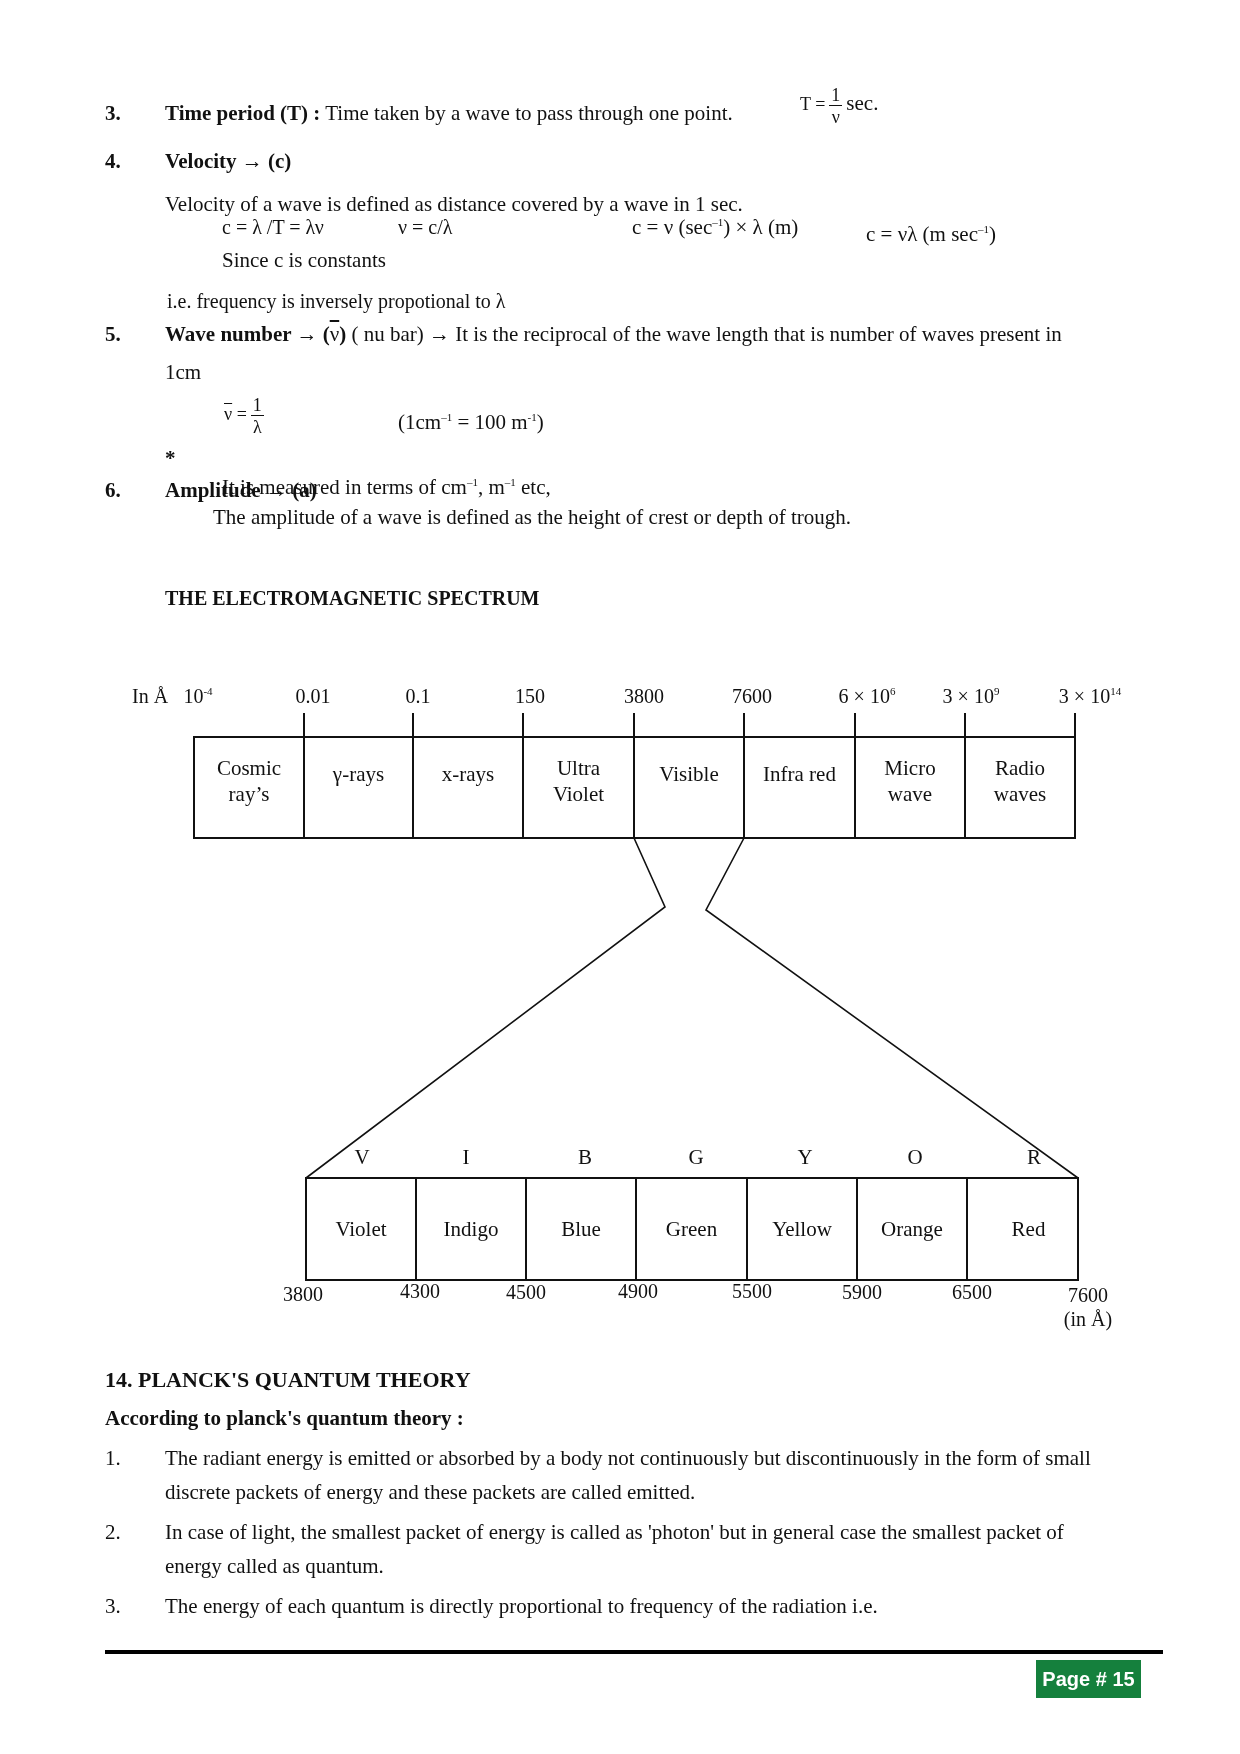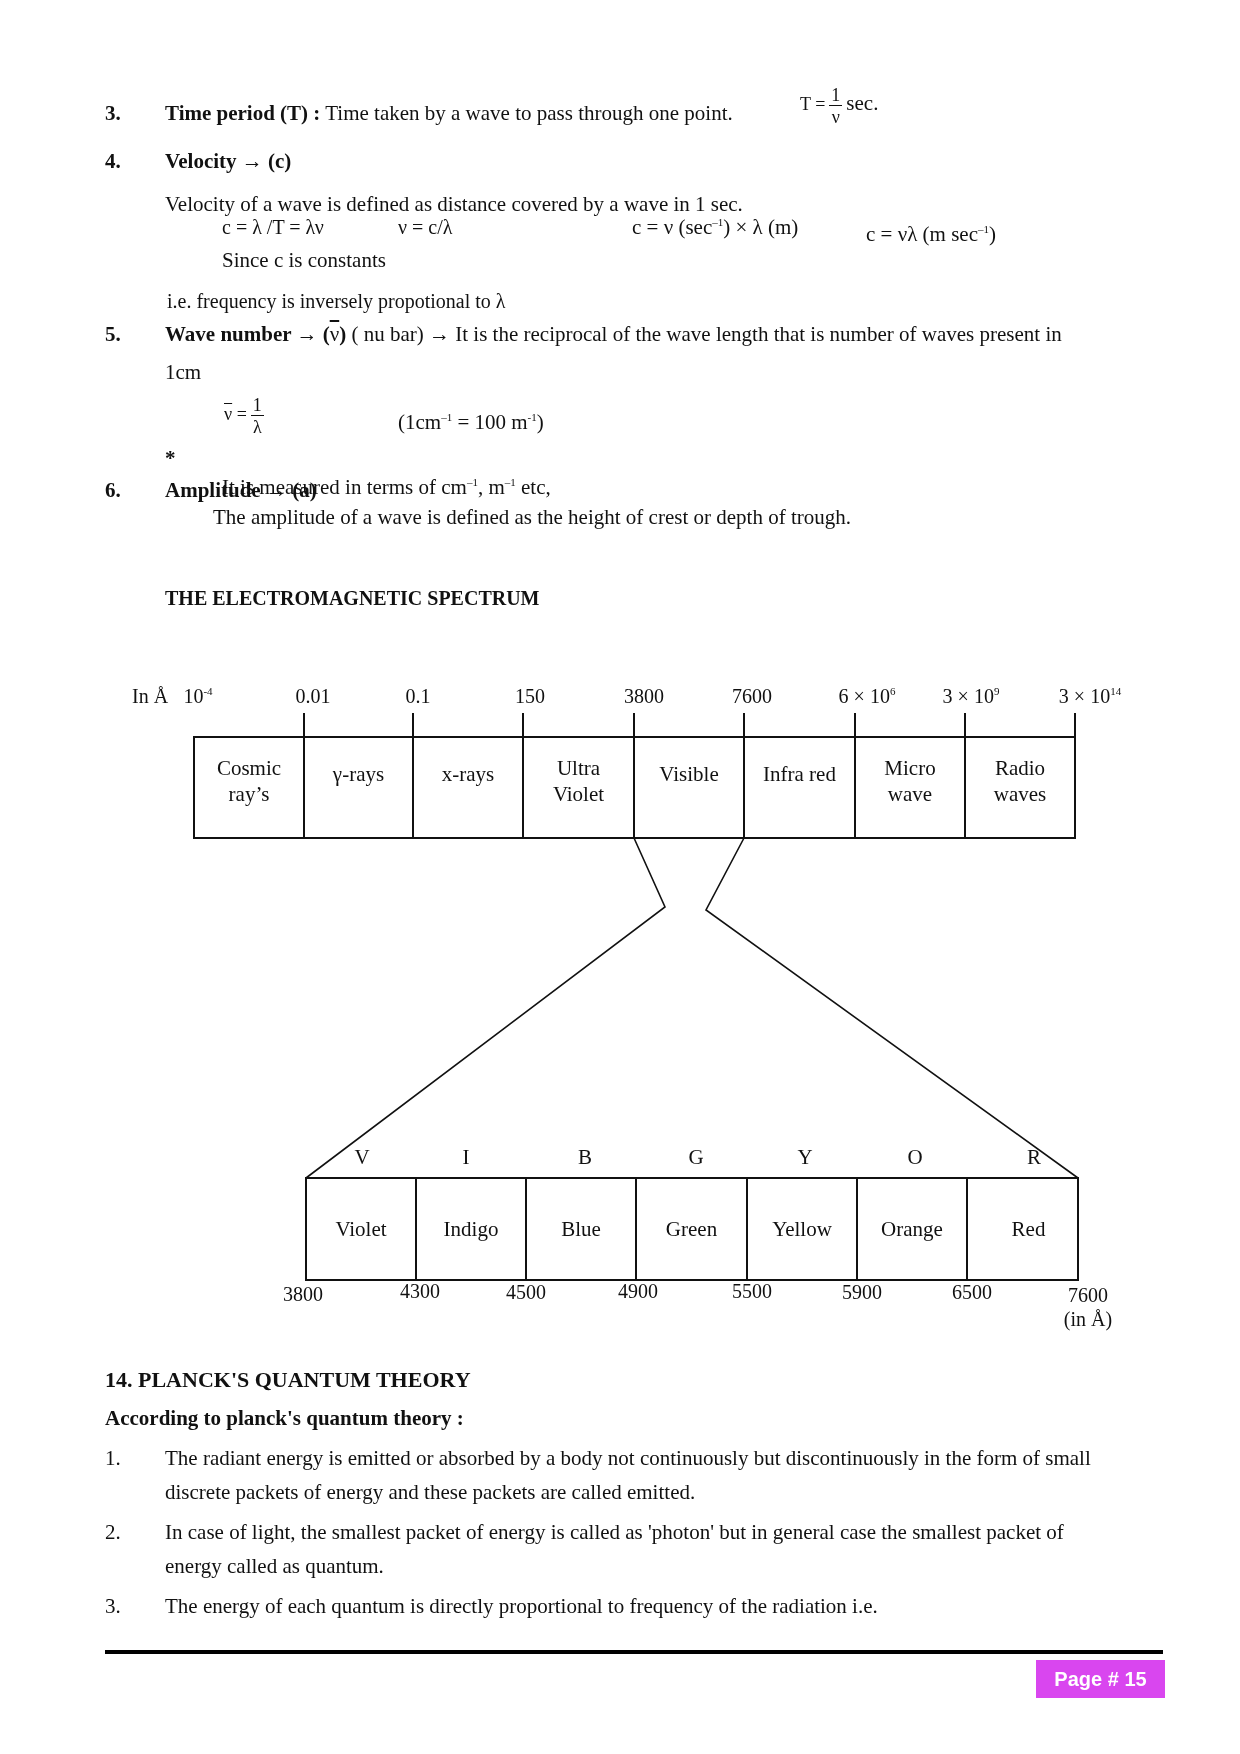--- a/index.html
+++ b/index.html
@@ -10,21 +10,21 @@
   .b { font-weight:bold; }
   .num { position:absolute; font-size:21px; font-weight:bold; }
   .num-r { position:absolute; font-size:21px; }
   sup { font-size:11px; vertical-align:super; line-height:0; }
   .frac { display:inline-block; vertical-align:middle; text-align:center; font-size:18px; line-height:1; margin:0 4px; }
   .frac .n { display:block; border-bottom:1px solid #111; padding:0 2px 1px; }
   .frac .d { display:block; padding-top:2px; }
   .vbar { text-decoration:overline; }
   svg text { font-family:"Liberation Serif", "DejaVu Serif", serif; fill:#111; }
   .rule { position:absolute; left:105px; top:1650px; width:1058px; height:4px; background:#000; }
-  .pagebox { position:absolute; left:1036px; top:1660px; width:129px; height:38px; background:#d946ef; color:#fff;
+  .pagebox { position:absolute; left:1036px; top:1660px; width:105px; height:38px; background:#15803d; color:#fff;
              font-family:"Liberation Sans","DejaVu Sans",sans-serif; font-weight:bold; font-size:20px;
              display:flex; align-items:center; justify-content:center; }
 </style>
 </head>
 <body>
 
 <div class="num" style="left:105px;top:101px;">3.</div>
 <div class="abs t" style="left:165px;top:101px;">
   <b>Time period (T) :</b><span> Time taken by a wave to pass through one point.</span>
 </div>

